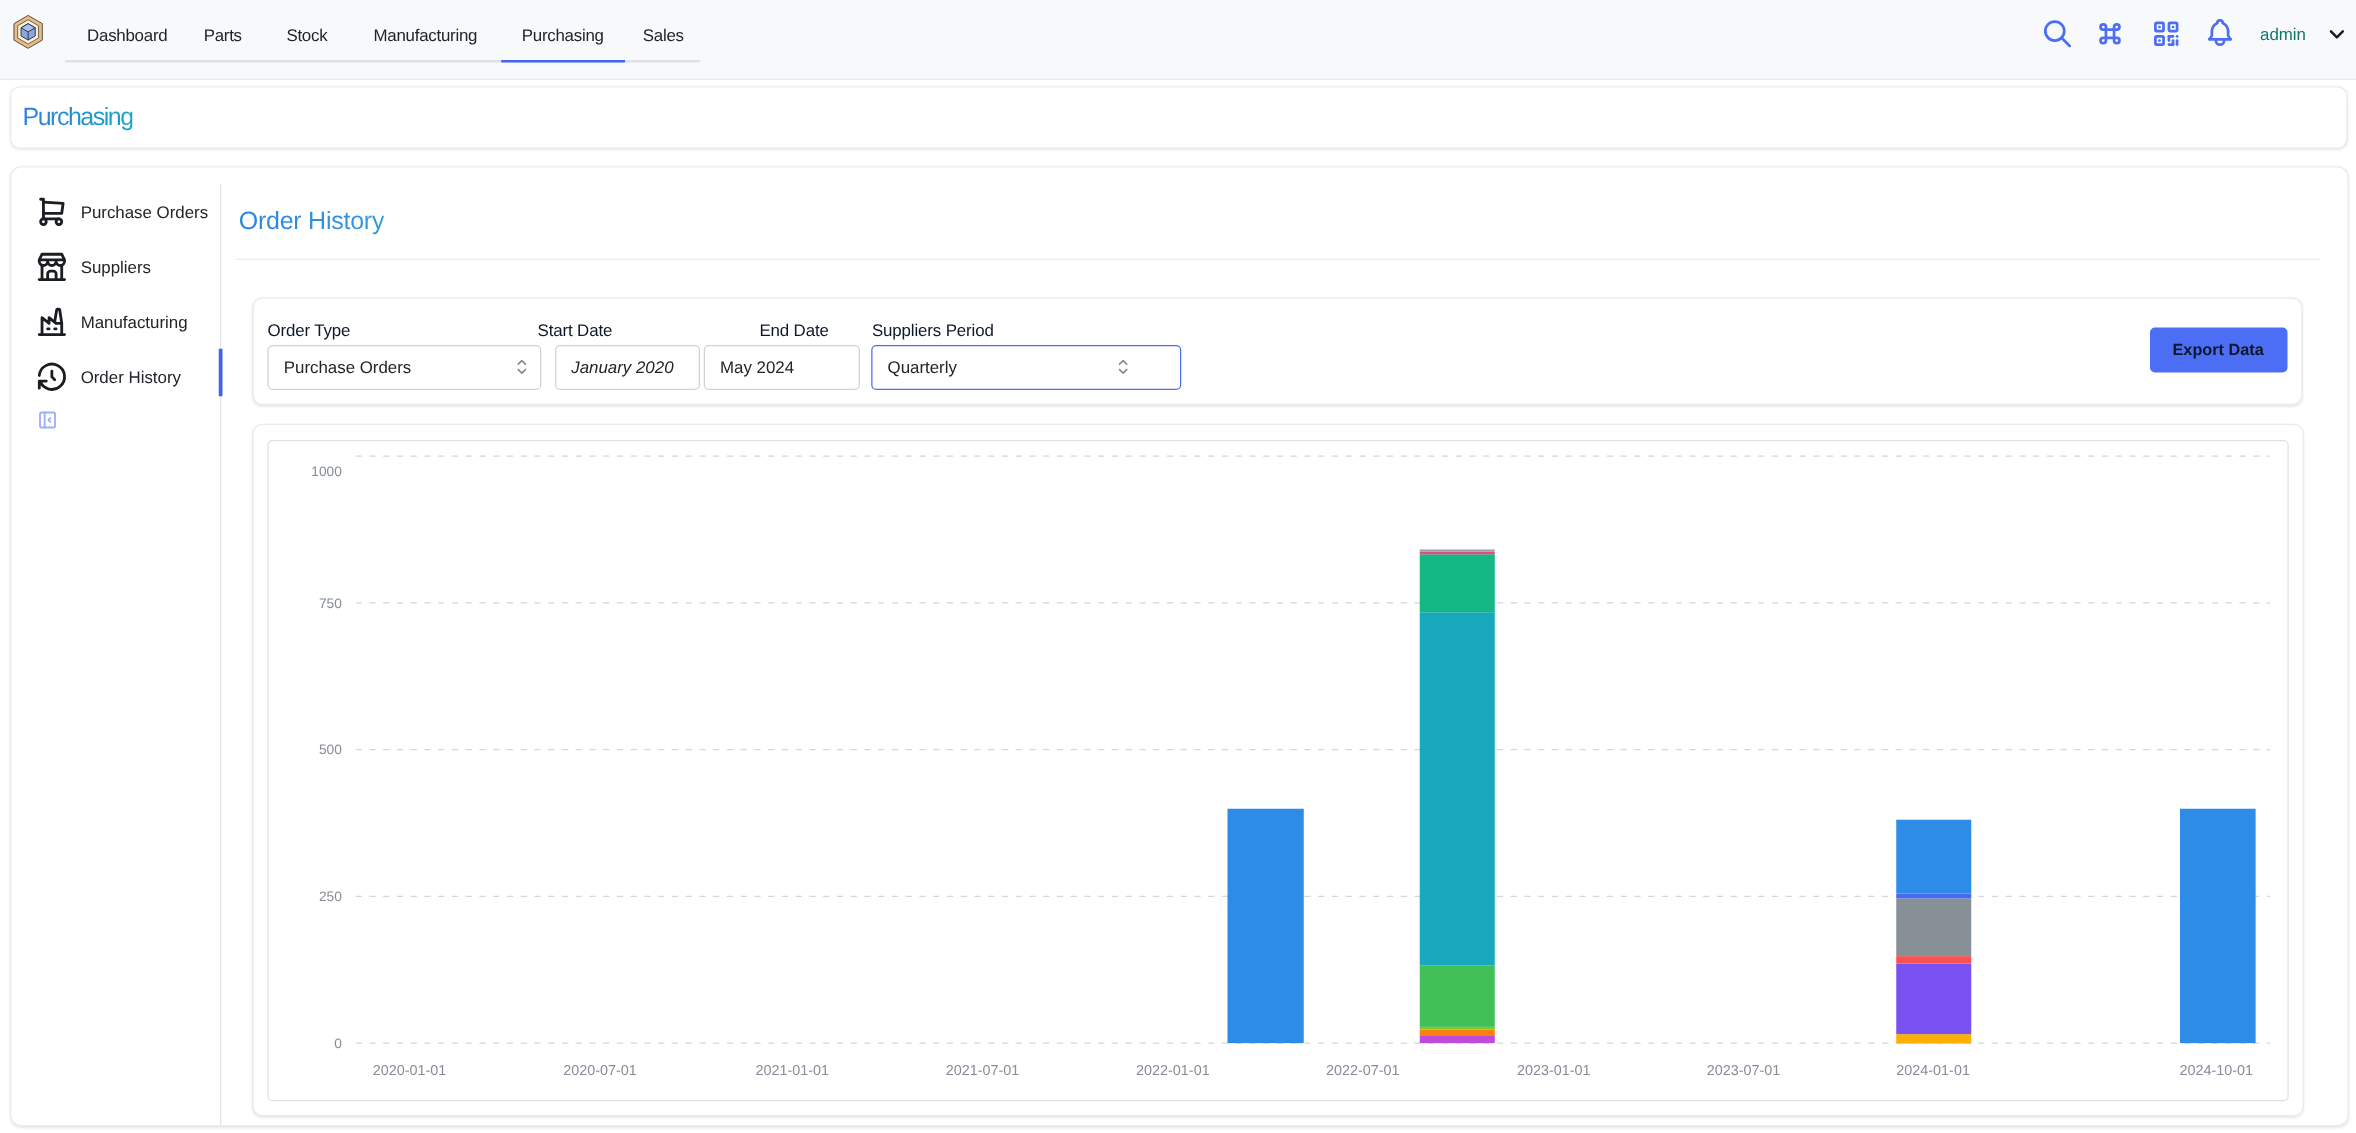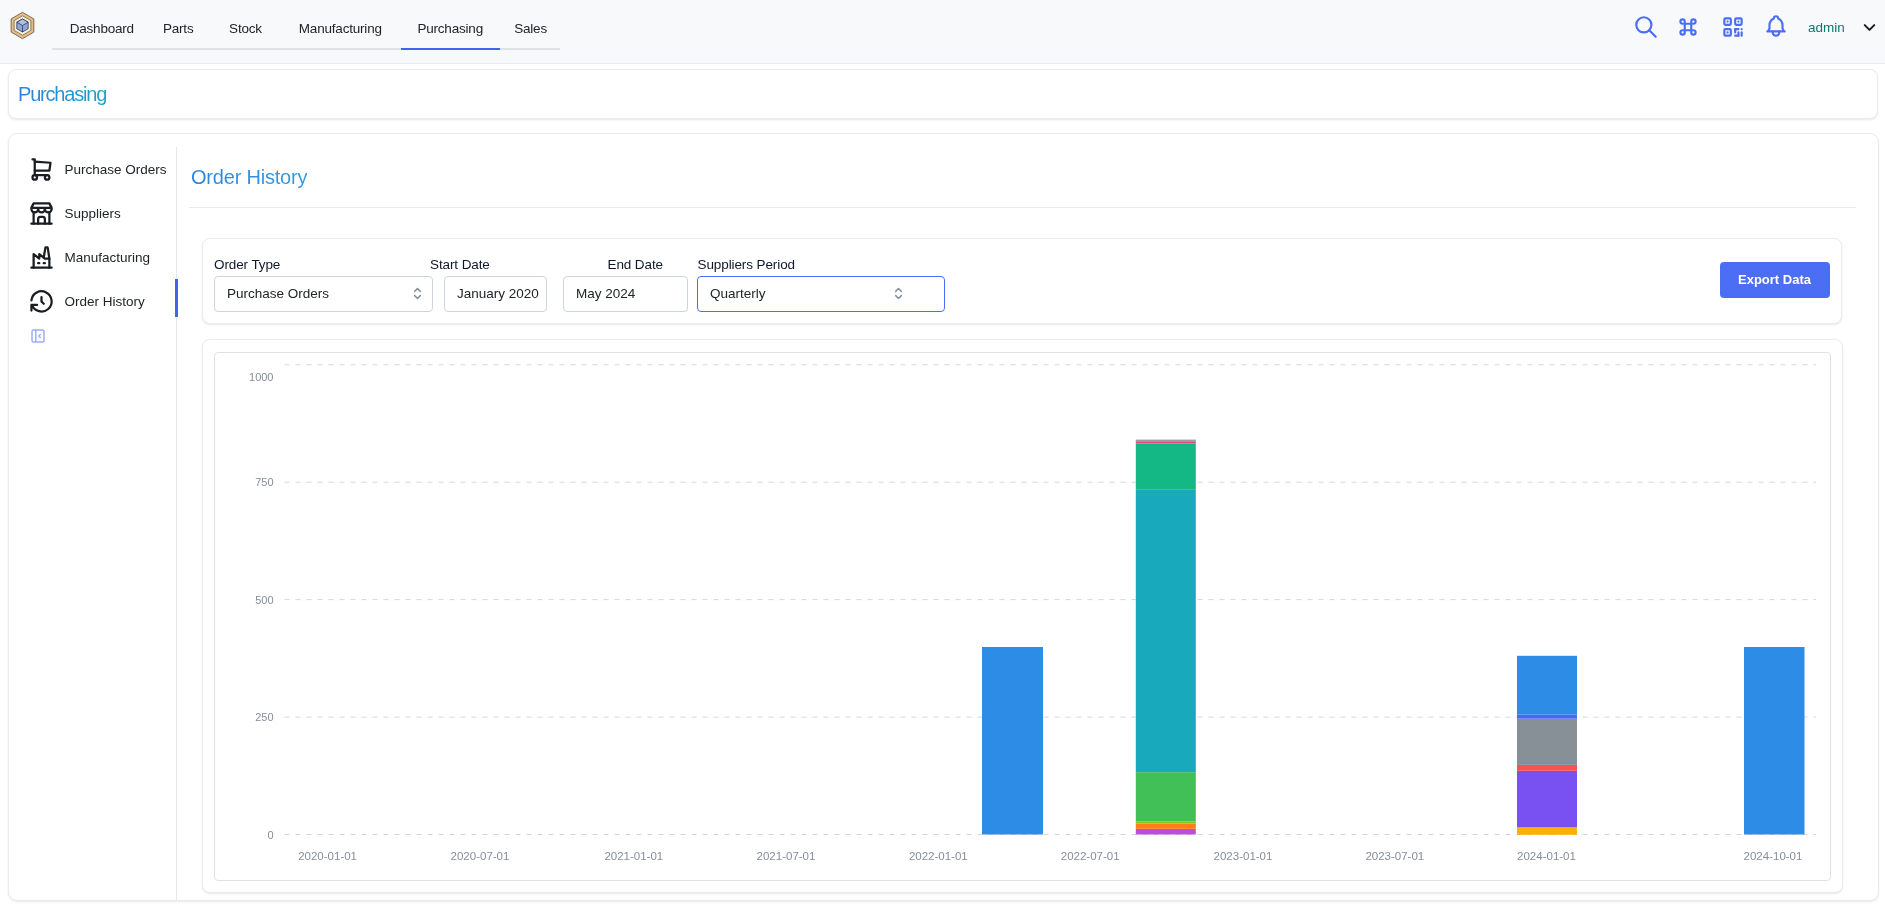--- a/index.html
+++ b/index.html
@@ -123,29 +123,29 @@
 <span class="flabel" style="left:214px;">Order Type</span>
 <span class="flabel" style="left:430px;">Start Date</span>
 <span class="flabel" style="left:563.5px;padding-left:44px;">End Date</span>
 <span class="flabel" style="left:697.5px;">Suppliers Period</span>
 
 <div class="finput" style="left:214px; width:219px;">Purchase Orders</div>
 <svg class="selector" style="left:408.5px; top:284.5px;" viewBox="0 0 24 24" fill="none" stroke="#868e96" stroke-width="2" stroke-linecap="round" stroke-linejoin="round">
     <path d="M8 9l4 -4l4 4"></path>
     <path d="M16 15l-4 4l-4 -4"></path>
   </svg>
-<div class="finput" style="left:444px; width:103px;">January 2020</div>
+<div class="finput" style="left:444px; width:116px;font-style:italic;">January 2020</div>
 <div class="finput" style="left:563px; width:125px;">May 2024</div>
 <div class="finput" style="left:697px; width:248px; border:1.5px solid #4c6ef5; line-height:33px;">Quarterly</div>
 <svg class="selector" style="left:890px; top:284.5px;" viewBox="0 0 24 24" fill="none" stroke="#868e96" stroke-width="2" stroke-linecap="round" stroke-linejoin="round">
     <path d="M8 9l4 -4l4 4"></path>
     <path d="M16 15l-4 4l-4 -4"></path>
   </svg>
 
-<div class="abs" style="left:1719.5px; top:262px; width:110px; height:36px; background:#4c6ef5; border-radius:4px; color:#ffffff; font-size:13px; font-weight:700; text-align:center; line-height:36px; letter-spacing:0px;">Export Data</div>
+<div class="abs" style="left:1719.5px; top:262px; width:110px; height:36px; background:#4c6ef5; border-radius:4px; color:#0f172a; font-size:13px; font-weight:700; text-align:center; line-height:36px; letter-spacing:0px;">Export Data</div>
 
 <div class="card" style="left:202px; top:338.5px; width:1641px; height:554px;"></div>
 <div class="abs" style="left:213.8px; top:351.8px; width:1617.7px; height:529.6px; border:1px solid #dee2e6; border-radius:4px; background:#fff;"></div>
 
 <svg class="abs" style="left:214px; top:352px;" width="1618" height="530" viewBox="214 352 1618 530">
 
   <g stroke="#d2d7de" stroke-width="1" stroke-dasharray="5 6">
     <line x1="284.5" y1="364.8" x2="1816" y2="364.8"></line>
     <line x1="284.5" y1="482.2" x2="1816" y2="482.2"></line>
     <line x1="284.5" y1="599.6" x2="1816" y2="599.6"></line>

